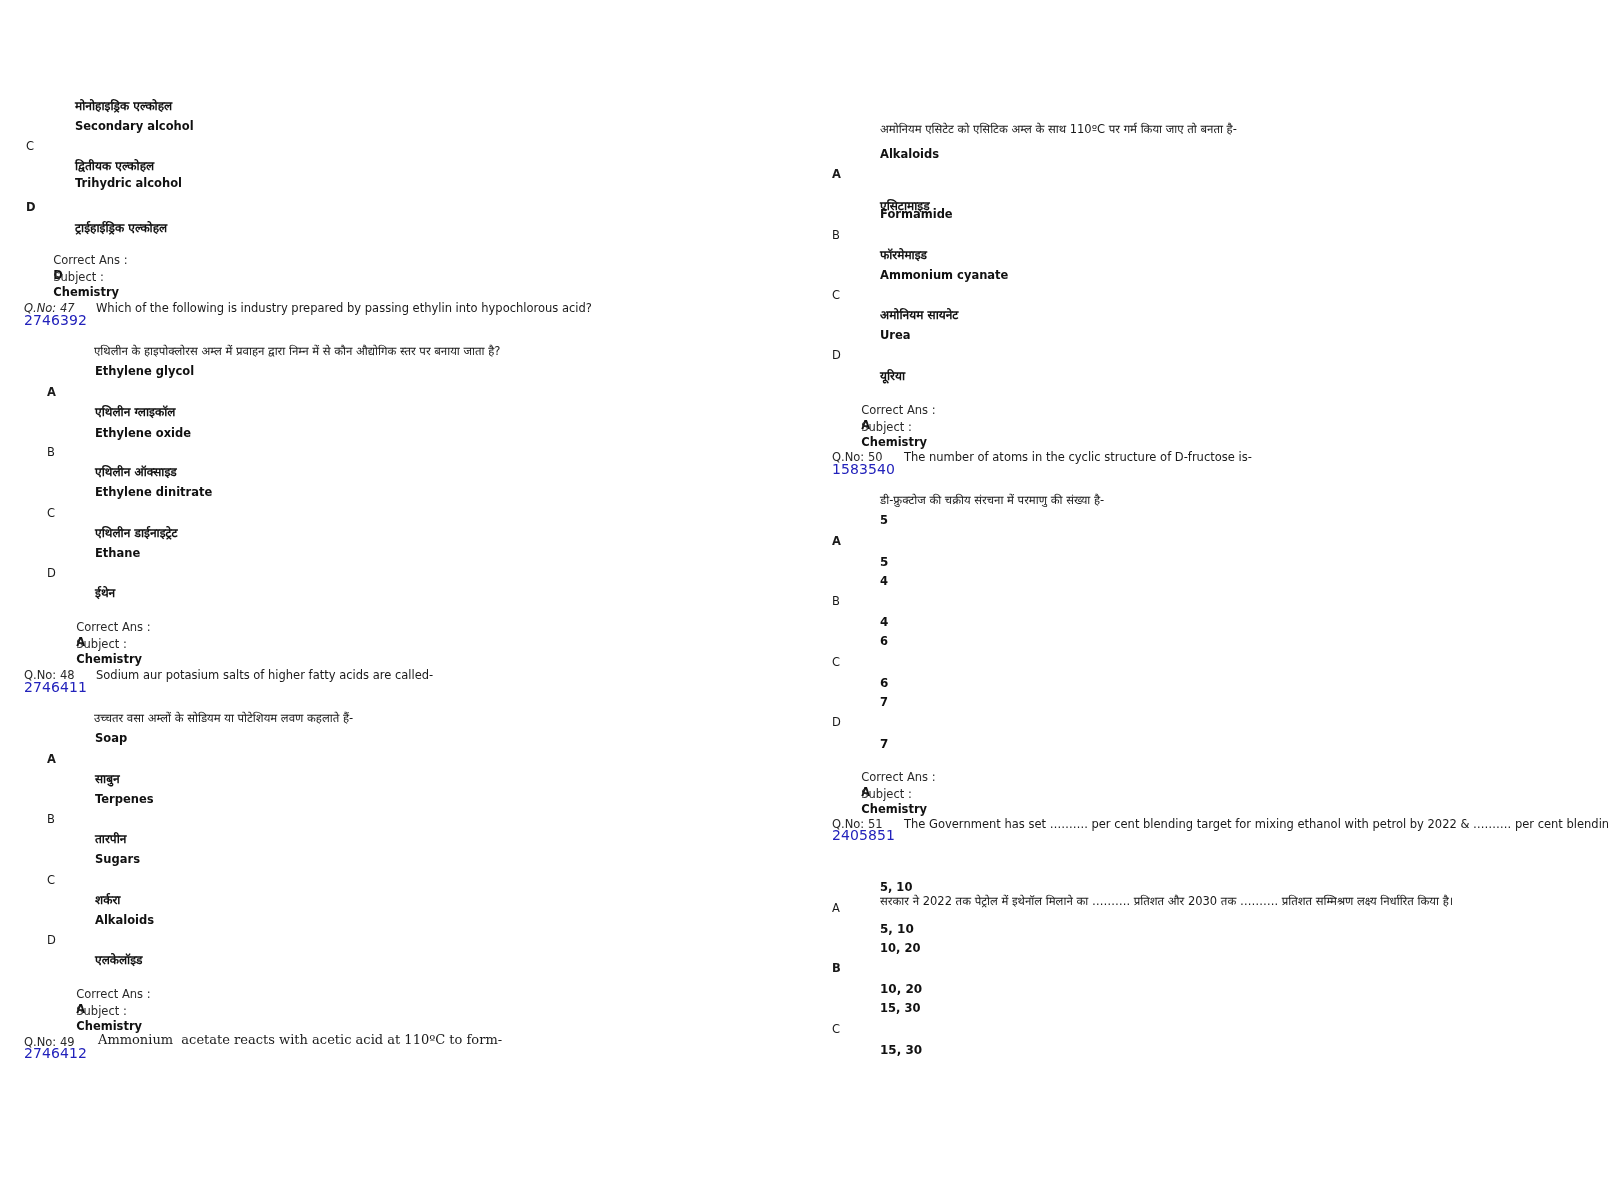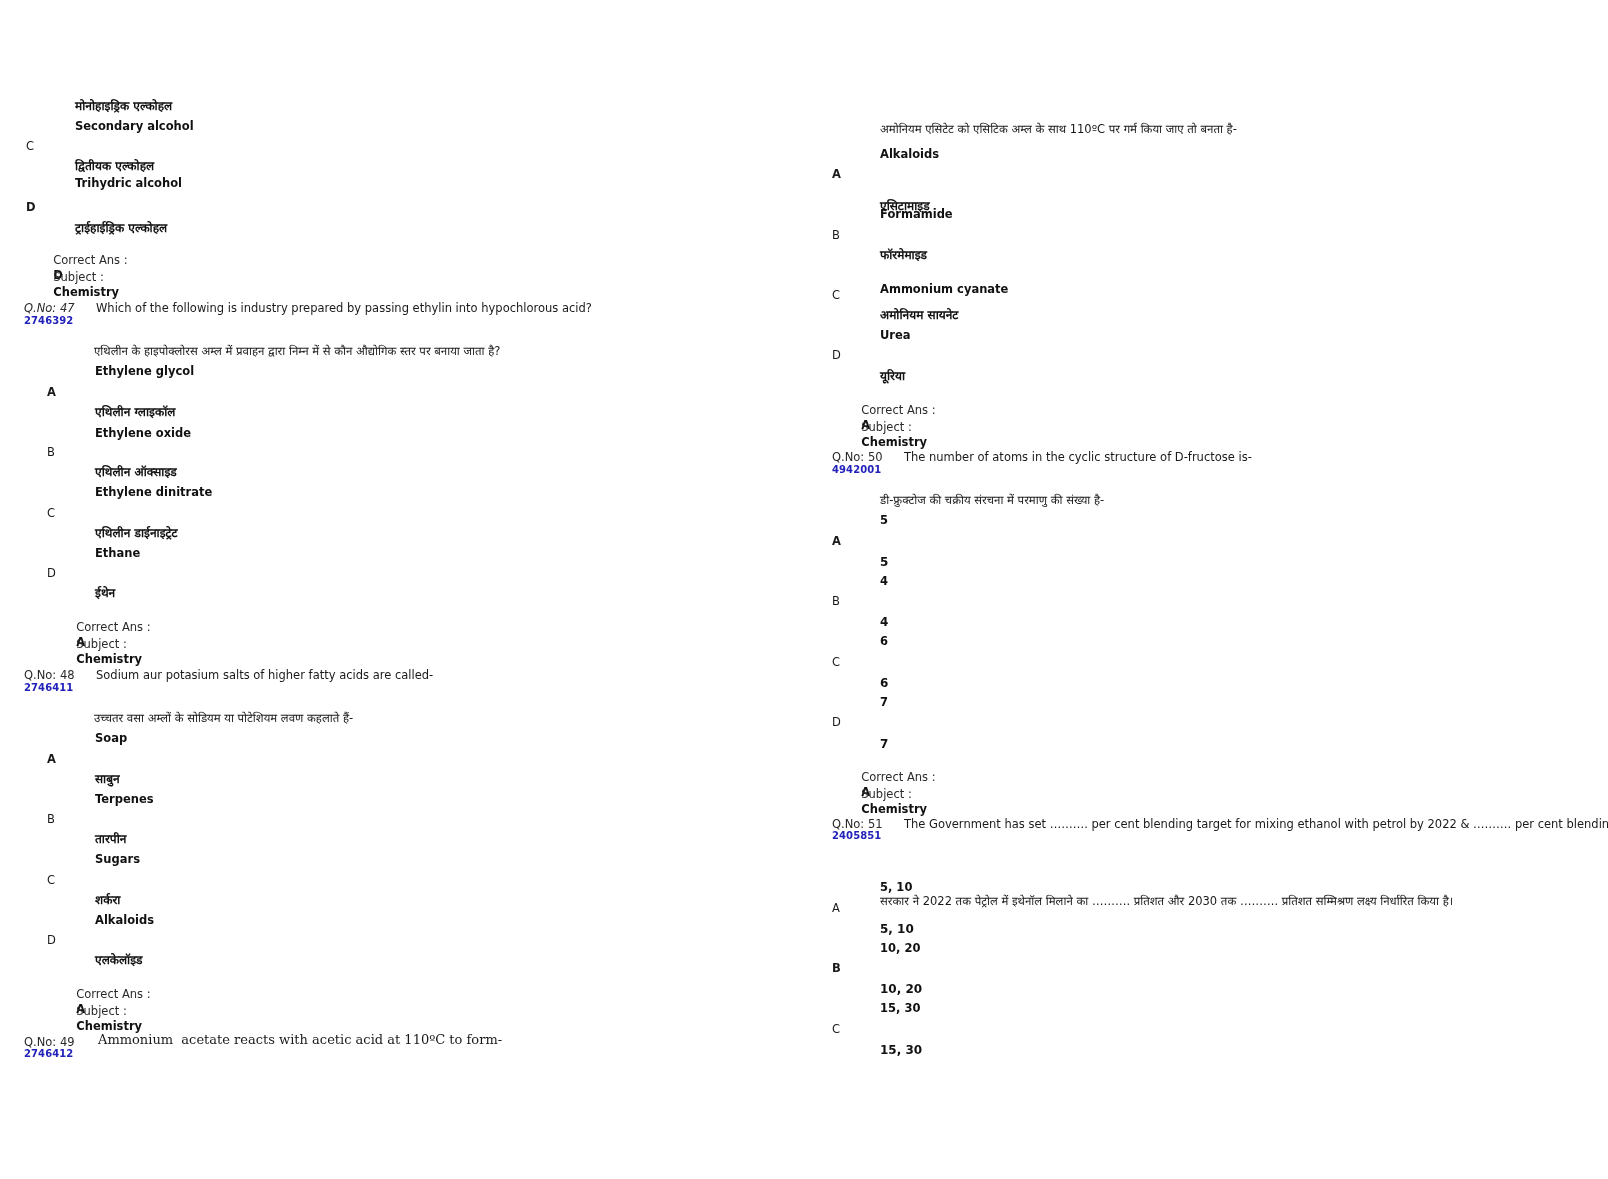--- a/index.html
+++ b/index.html
@@ -33,22 +33,22 @@
   .q-no {
     display: inline-block;
     vertical-align: top;
     font-size: 11.5px;
     color: #2a2a2a;
     line-height: 15px;
     white-space: nowrap;
   }
   .q-id {
     display: block;
-    font-size: 10px;
-    font-weight: bold;
+    font-size: 14px;
+    font-weight: normal;
     color: #2222bb;
     line-height: 13px;
     letter-spacing: 0.1px;
   }
   .q-text-en {
     display: inline-block;
     vertical-align: top;
     font-size: 11.5px;
     line-height: 15px;
     color: #1a1a1a;
@@ -206,41 +206,41 @@
       <div class="t q-text-hi" style="left:52px; top:121px;text-align:center;">अमोनियम एसिटेट को एसिटिक अम्ल के साथ 110ºC पर गर्म किया जाए तो बनता है-</div>
 
       <div class="t opt-en" style="left:52px; top:147px;">Alkaloids</div>
       <div class="t opt-letter bold" style="left:4px; top:167px;">A</div>
       <div class="t opt-hi" style="left:52px; top:198px;">एसिटामाइड</div>
 
       <div class="t opt-en" style="left:52px; top:207px;">Formamide</div>
       <div class="t opt-letter" style="left:4px; top:228px;">B</div>
       <div class="t opt-hi" style="left:52px; top:247px;">फॉरमेमाइड</div>
 
-      <div class="t opt-en" style="left:52px; top:282px;">Ammonium cyanate</div>
+      <div class="t opt-en" style="left:52px; top:268px;">Ammonium cyanate</div>
       <div class="t opt-letter" style="left:4px; top:288px;">C</div>
       <div class="t opt-hi" style="left:52px; top:307px;">अमोनियम सायनेट</div>
 
       <div class="t opt-en" style="left:52px; top:328px;">Urea</div>
       <div class="t opt-letter" style="left:4px; top:348px;">D</div>
       <div class="t opt-hi" style="left:52px; top:368px;">यूरिया</div>
 
       <div class="t meta" style="left:4px; top:388px;">
         <span>Correct Ans :</span>
         <b>A</b>
       </div>
       <div class="t meta" style="left:4px; top:405px;">
         <span>Subject :</span>
         <b>Chemistry</b>
       </div>
     </div>
 
     <div>
       <div class="t q-no" style="left:4px; top:450px;">Q.No: 50</div>
-      <div class="t q-id" style="left:4px; top:463px;">4942001</div>
+      <div class="t q-id" style="left:4px; top:463px;">1583540</div>
       <div class="t q-text-en" style="left:76px; top:450px; margin-left:0;">The number of atoms in the cyclic structure of D-fructose is-</div>
       <div class="t q-text-hi" style="left:52px; top:492px;">डी-फ्रुक्टोज की चक्रीय संरचना में परमाणु की संख्या है-</div>
 
       <div class="t opt-en" style="left:52px; top:513px;">5</div>
       <div class="t opt-letter bold" style="left:4px; top:534px;">A</div>
       <div class="t opt-hi" style="left:52px; top:554px;">5</div>
 
       <div class="t opt-en" style="left:52px; top:574px;">4</div>
       <div class="t opt-letter" style="left:4px; top:594px;">B</div>
       <div class="t opt-hi" style="left:52px; top:614px;">4</div>

